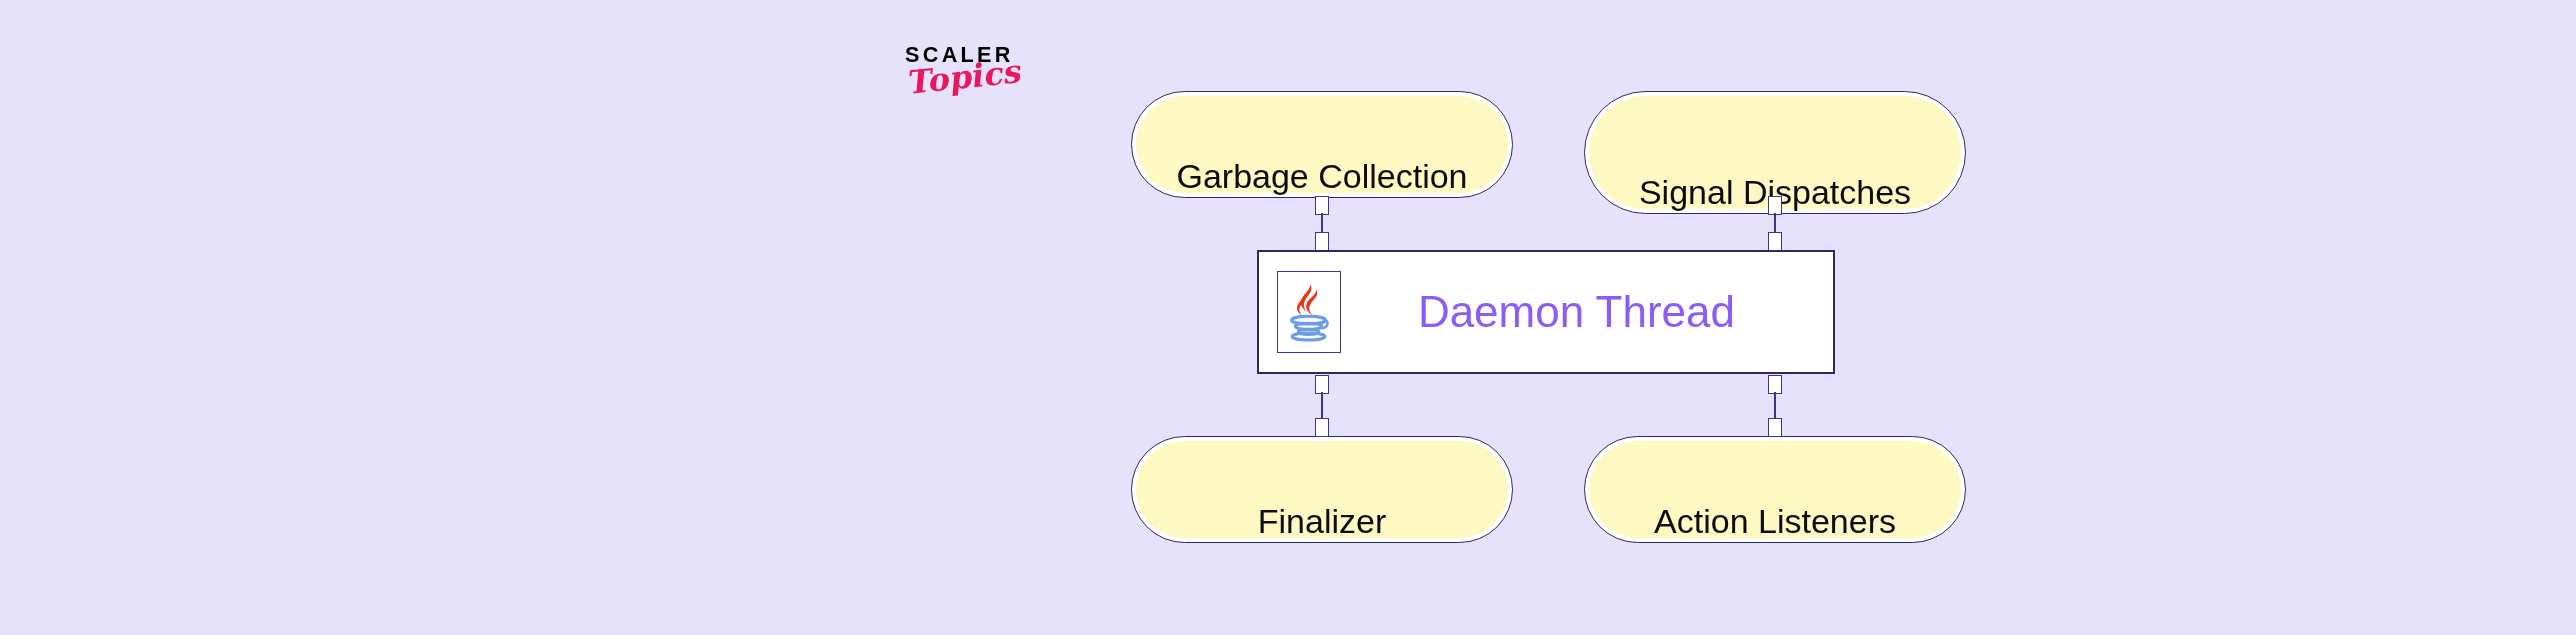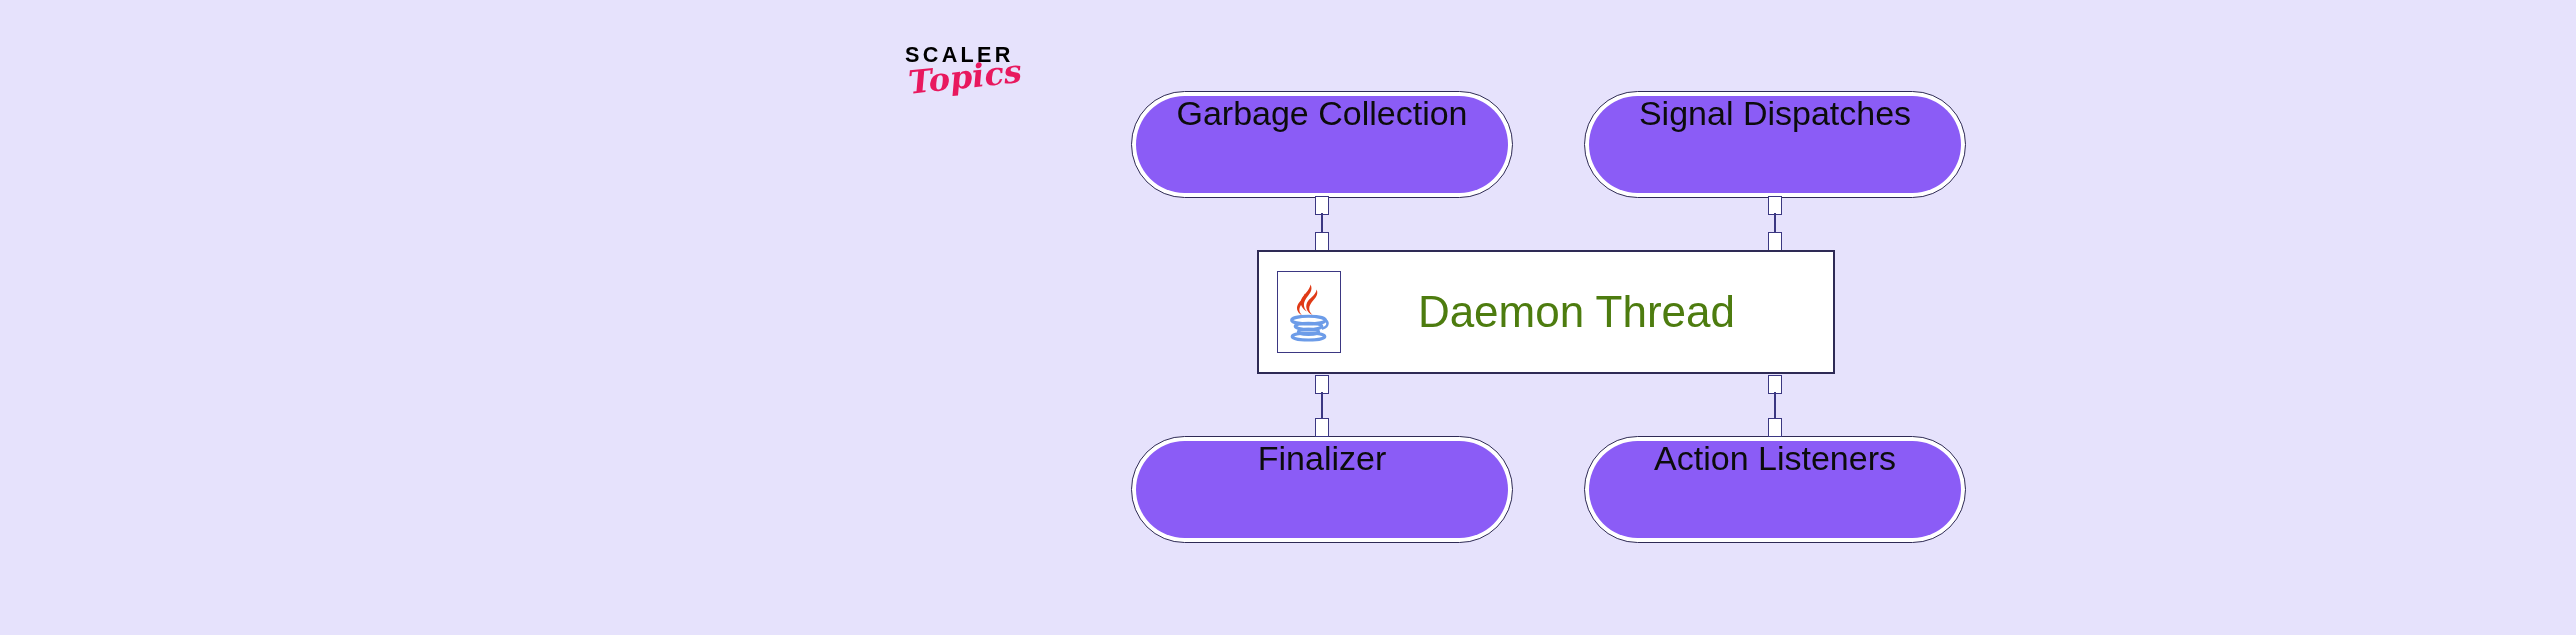--- a/index.html
+++ b/index.html
@@ -67,35 +67,35 @@
     background: #ffffff;
     padding: 3.6px;
     display: flex;
     align-items: center;
     justify-content: center;
   }
   .pill-inner {
     width: 100%;
     height: 100%;
     border-radius: 515px;
-    background: #8b5cf6;
-    display: flex;
-    align-items: flex-start;
+    background: #fef9c3;
+    display: flex;
+    align-items: flex-end;
     justify-content: center;
   }
   .pill-label {
     font-family: "Liberation Sans", sans-serif;
     font-size: 34px;
     color: #0c0c0c;
     white-space: nowrap;
     line-height: 1;
   }
 
   .pill-gc      { left: 1131px; top: 91px;  width: 382px; height: 107px; }
-  .pill-sd      { left: 1584px; top: 91px;  width: 382px; height: 107px; }
+  .pill-sd      { left: 1584px; top: 91px;  width: 382px; height: 123px; }
   .pill-fin     { left: 1131px; top: 436px;  width: 382px; height: 107px; }
   .pill-al      { left: 1584px; top: 436px;  width: 382px; height: 107px; }
 
   
   .center-box {
     position: absolute;
     left: 1257px;
     top: 250px;
     width: 578px;
     height: 124px;
@@ -116,21 +116,21 @@
     align-items: center;
     justify-content: center;
     flex: 0 0 auto;
   }
   .java-badge svg { display: block; }
   .center-label {
     flex: 1 1 auto;
     text-align: center;
     font-family: "Liberation Sans", sans-serif;
     font-size: 44px;
-    color: #4d7c0f;
+    color: #8b5cf6;
     line-height: 1;
     white-space: nowrap;
     padding-right: 20.6px;
   }
 
   
   .conn-line {
     position: absolute;
     width: 1.5px;
     background: #3b3782;

